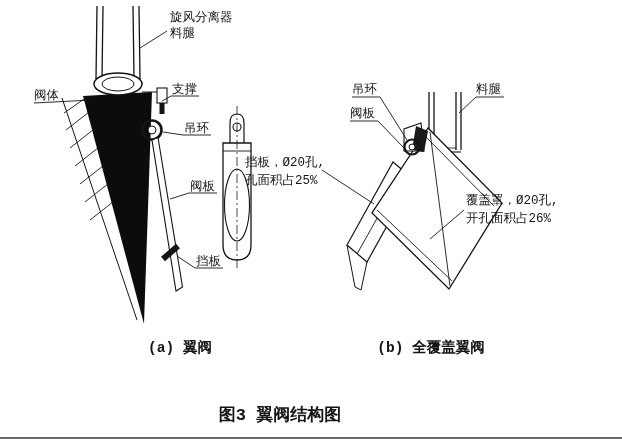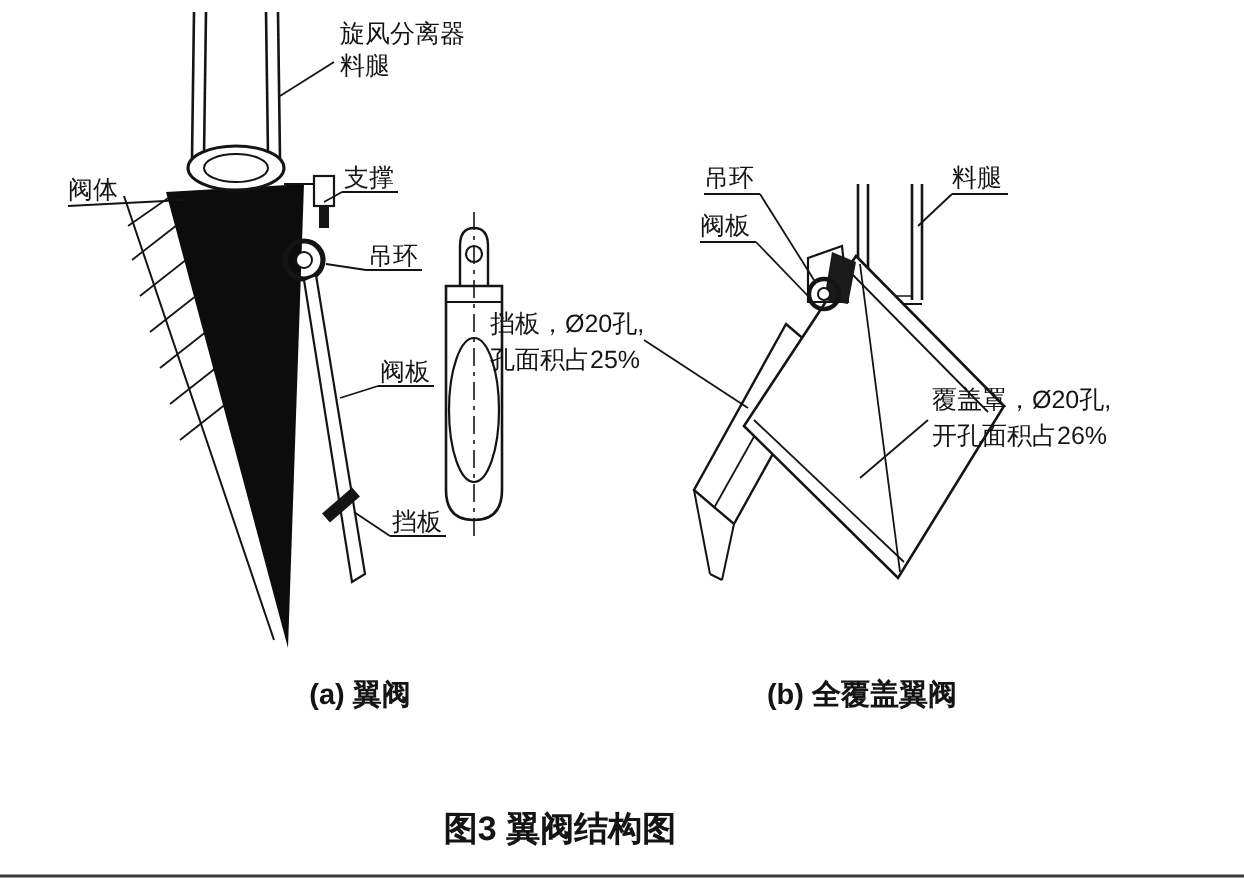--- a/index.html
+++ b/index.html
@@ -1,21 +1,21 @@
 <!DOCTYPE html>
 <html><head>
 <meta charset="utf-8">
 <style>
   html, body { margin: 0; padding: 0; background: #ffffff; }
   .page {
     position: relative;
     width: 622px;
     height: 440px;
     background: #ffffff;
-    font-family: Liberation Sans, sans-serif;
+    font-family: Liberation Mono, monospace;
     overflow: hidden;
   }
   svg { display: block; }
   text { fill: #141414; }
   .lbl    { font-size: 12.5px; }
   .subcap { font-size: 14.5px; font-weight: 700; }
   .maincap{ font-size: 17px;  font-weight: 700; }
 </style>
 </head>
 <body>

